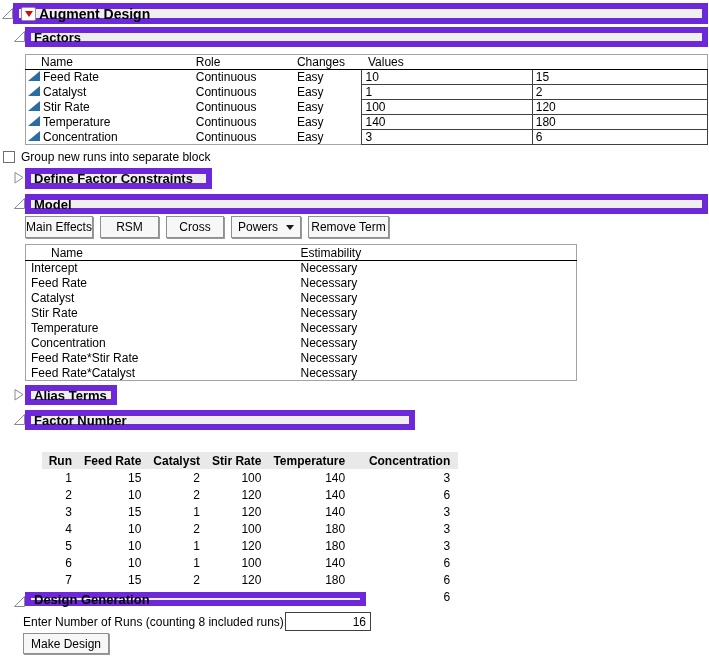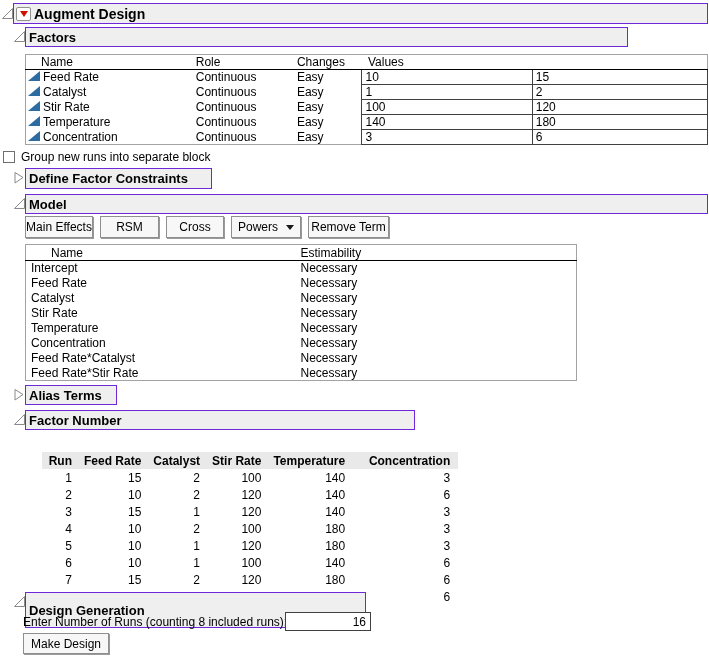--- a/index.html
+++ b/index.html
@@ -2,21 +2,21 @@
 <html><head>
 <meta charset="utf-8">
 <style>
   * { margin:0; padding:0; box-sizing:border-box; }
   html,body { width:709px; height:658px; background:#ffffff;
     font-family:"Liberation Sans", sans-serif; font-size:12px; color:#000; }
   body { position:relative; overflow:hidden; }
   .abs { position:absolute; }
 
   
-  .bar { background:#efefef; border:1px solid #6d28d9; display:flex; align-items:center; }
+  .bar { background:#efefef; border:6px solid #6d28d9; display:flex; align-items:center; }
   .bar .title { font-weight:bold; font-size:13px; padding-left:3px; white-space:nowrap; }
   .root-bar .title { font-size:14px; }
 
   
   .disc { display:block; }
 
   
   .red-tri-btn { width:15px; height:14px; background:#fff; border:1px solid #919191;
     border-radius:2px; display:flex; align-items:center; justify-content:center; margin-left:2px; }
   .red-tri-btn .tri { width:0; height:0; border-left:4px solid transparent;
@@ -78,21 +78,21 @@
 <div class="abs bar root-bar" style="left:13px; top:3px; width:695px; height:21px;">
   <span class="red-tri-btn">
     <span class="tri"></span>
   </span>
   <span class="title">Augment Design</span>
 </div>
 
 <svg class="abs disc" style="left:14px; top:31px;" width="12" height="12">
   <polygon points="10.5,0.5 10.5,10.5 0.5,10.5" fill="#ffffff" stroke="#8a8a8a" stroke-width="1"></polygon>
 </svg>
-<div class="abs bar" style="left:25px; top:27px; width:603px; height:20px;">
+<div class="abs bar" style="left:25px; top:27px; width:683px; height:20px;">
   <span class="title">Factors</span>
 </div>
 
 <table class="abs factors-table" style="left:25px; top:54px; width:683px;">
   <colgroup>
       <col style="width:170px">
       <col style="width:101px">
       <col style="width:65px">
       <col style="width:170px">
       <col style="width:175px">
@@ -222,25 +222,25 @@
       </tr>
     <tr>
         <td class="mn">Temperature</td>
         <td>Necessary</td>
       </tr>
     <tr>
         <td class="mn">Concentration</td>
         <td>Necessary</td>
       </tr>
     <tr>
+        <td class="mn">Feed Rate*Stir Rate</td>
+        <td>Necessary</td>
+      </tr>
+    <tr>
         <td class="mn">Feed Rate*Catalyst</td>
-        <td>Necessary</td>
-      </tr>
-    <tr>
-        <td class="mn">Feed Rate*Stir Rate</td>
         <td>Necessary</td>
       </tr>
   </tbody>
 </table>
 
 <svg class="abs disc" style="left:14px; top:389px;" width="11" height="12">
   <polygon points="1,0.5 1,11 9,5.5" fill="#ffffff" stroke="#8a8a8a" stroke-width="1"></polygon>
 </svg>
 <div class="abs bar" style="left:25px; top:385px; width:92px; height:20px;">
   <span class="title">Alias Terms</span>
@@ -336,21 +336,21 @@
         <td>100</td>
         <td>180</td>
         <td>6</td>
       </tr>
   </tbody>
 </table>
 
 <svg class="abs disc" style="left:14px; top:596px;" width="12" height="12">
   <polygon points="10.5,0.5 10.5,10.5 0.5,10.5" fill="#ffffff" stroke="#8a8a8a" stroke-width="1"></polygon>
 </svg>
-<div class="abs bar" style="left:25px; top:592px; width:341px; height:36px;">
+<div class="abs bar" style="left:25px; top:592px; width:341px; height:14px;">
   <span class="title">Design Generation</span>
 </div>
 
 <span class="abs runs-label" style="left:23px; top:613px;">Enter Number of Runs (counting 8 included runs):</span>
 <input class="abs runs-input" style="left: 285px; top: 612px;" type="text" value="16">
 
 <button class="abs btn" style="left:23px; top:633px; height:21px; padding:0 7px;">
   <span>Make Design</span>
 </button>
 

